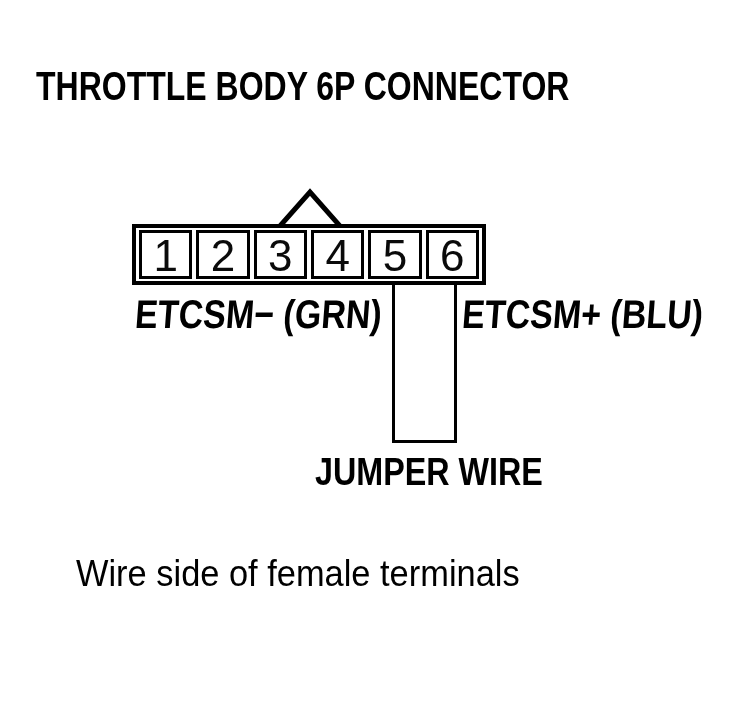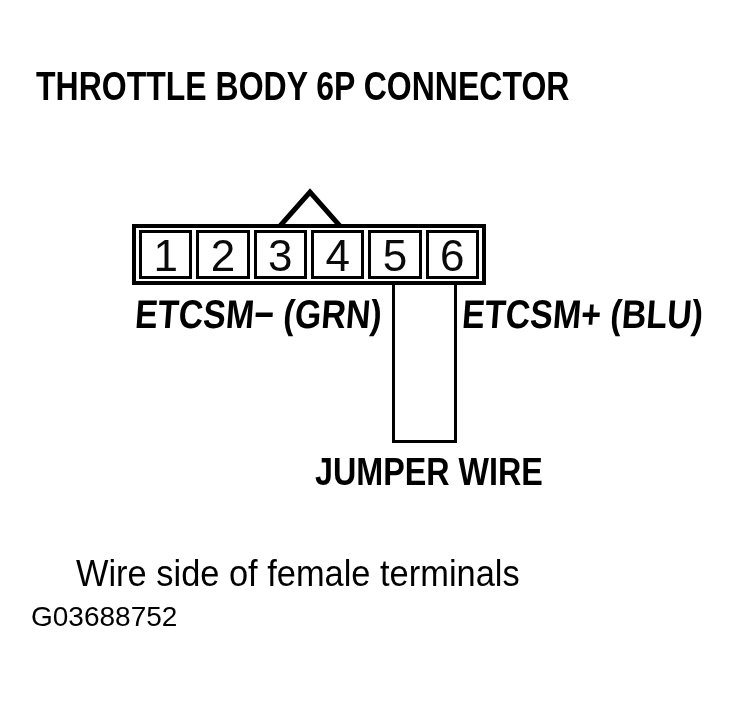--- a/index.html
+++ b/index.html
@@ -136,15 +136,14 @@
   <div class="abs jumper"></div>
 
   <div class="abs blabel skewed label-left">ETCSM− (GRN)</div>
 
   <div class="abs blabel skewed label-right">ETCSM+ (BLU)</div>
 
   <div class="abs blabel sz38 jumper-label">JUMPER WIRE</div>
 
   <div class="abs caption">Wire side of female terminals</div>
 
-  <div class="abs figure-id">G03688752</div>
 
 </div>
 
 </body></html>

